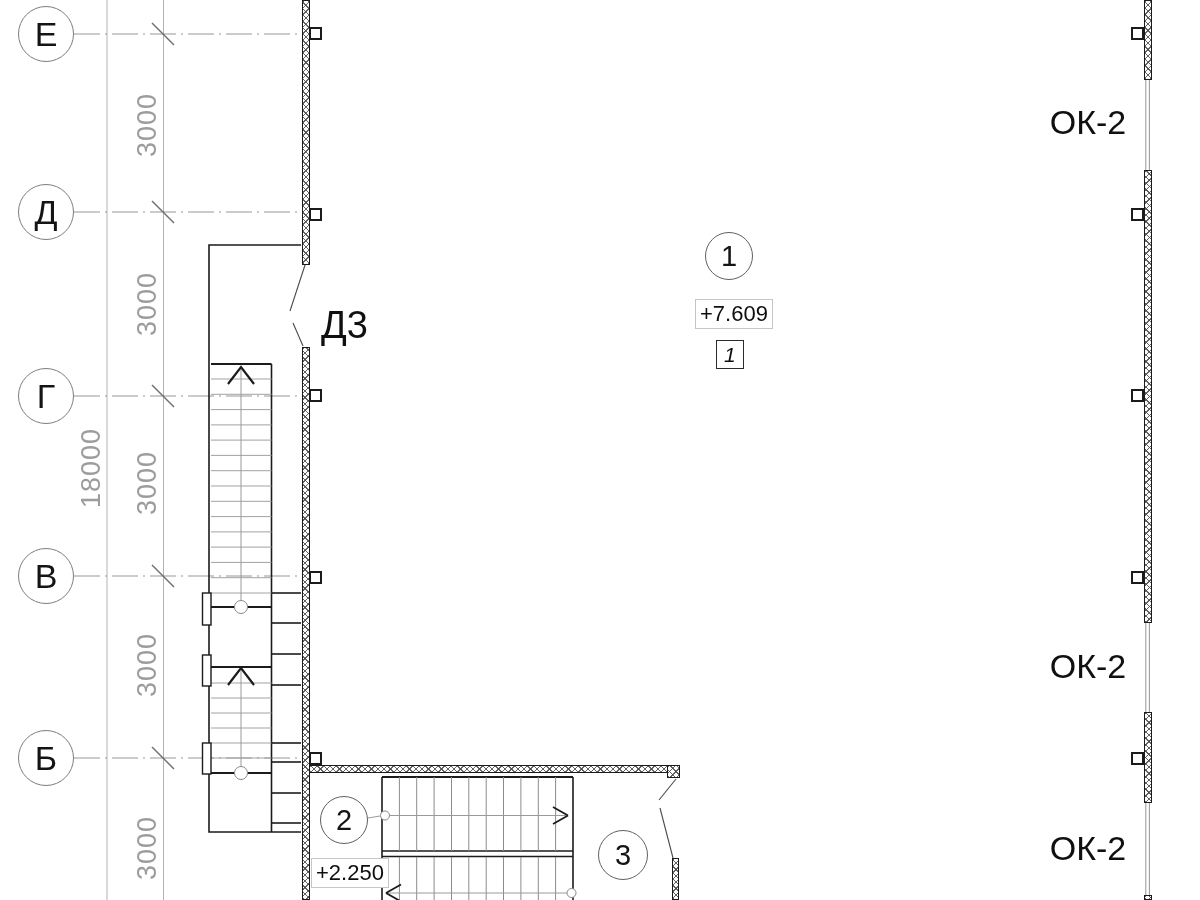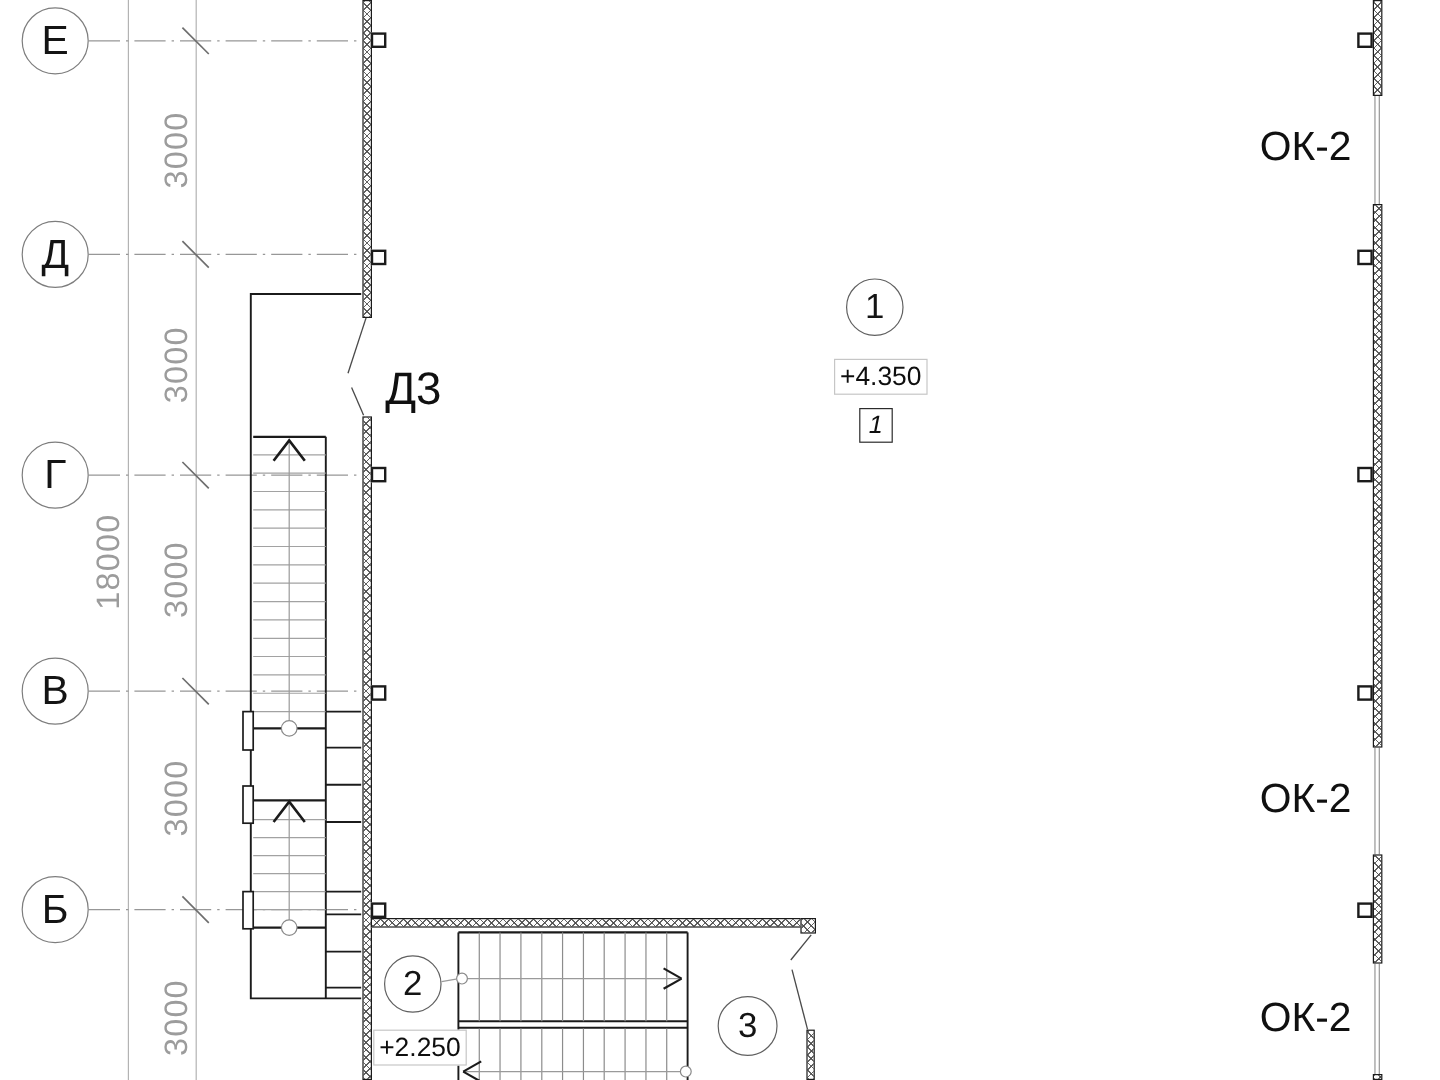--- a/index.html
+++ b/index.html
@@ -257,17 +257,17 @@
   <div class="marker" style="left:705px;top:232px;width:48px;height:48px;">
       <span>1</span>
     </div>
   <div class="marker" style="left:320px;top:796px;width:48px;height:48px;">
       <span>2</span>
     </div>
   <div class="marker" style="left:598px;top:830px;width:50px;height:50px;">
       <span>3</span>
     </div>
 
-  <div class="level-box" style="left:695px;top:299px;">+4.350</div>
+  <div class="level-box" style="left:695px;top:299px;">+7.609</div>
   <div class="level-box" style="left:311px;top:858px;">+2.250</div>
   <div class="section-flag" style="left:716px;top:340px;">1</div>
 
 </div>
 
 </body></html>

